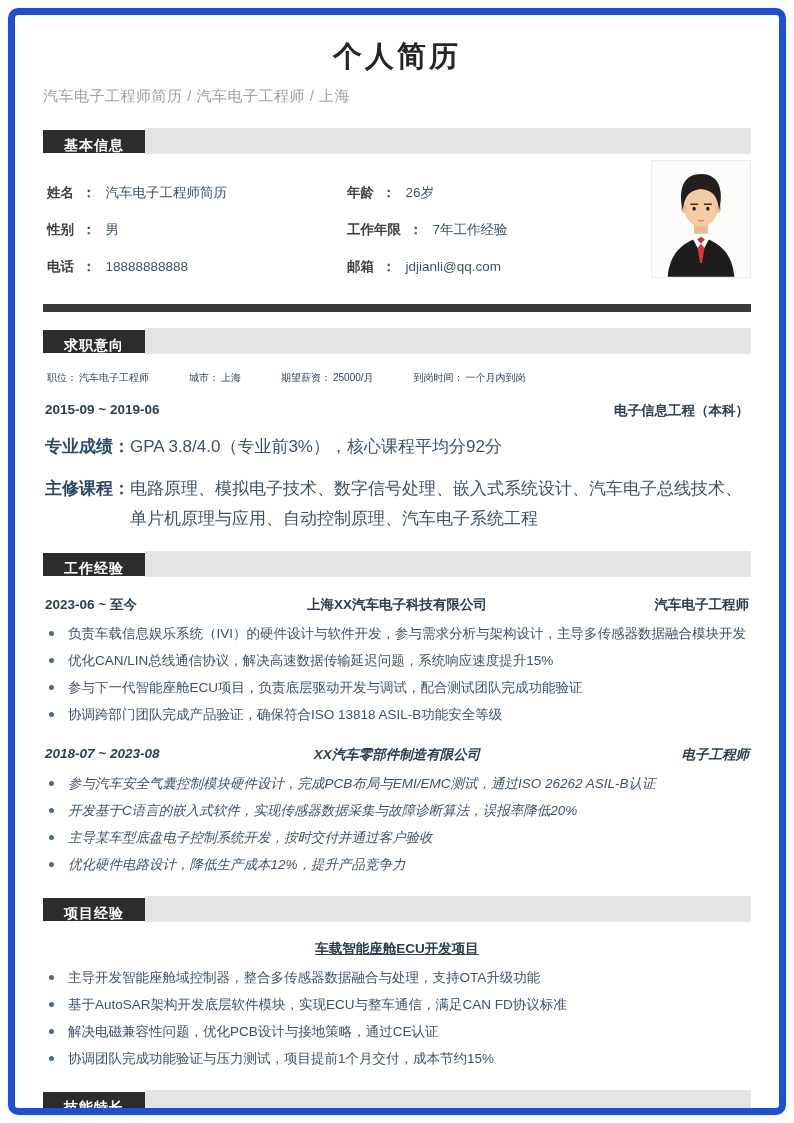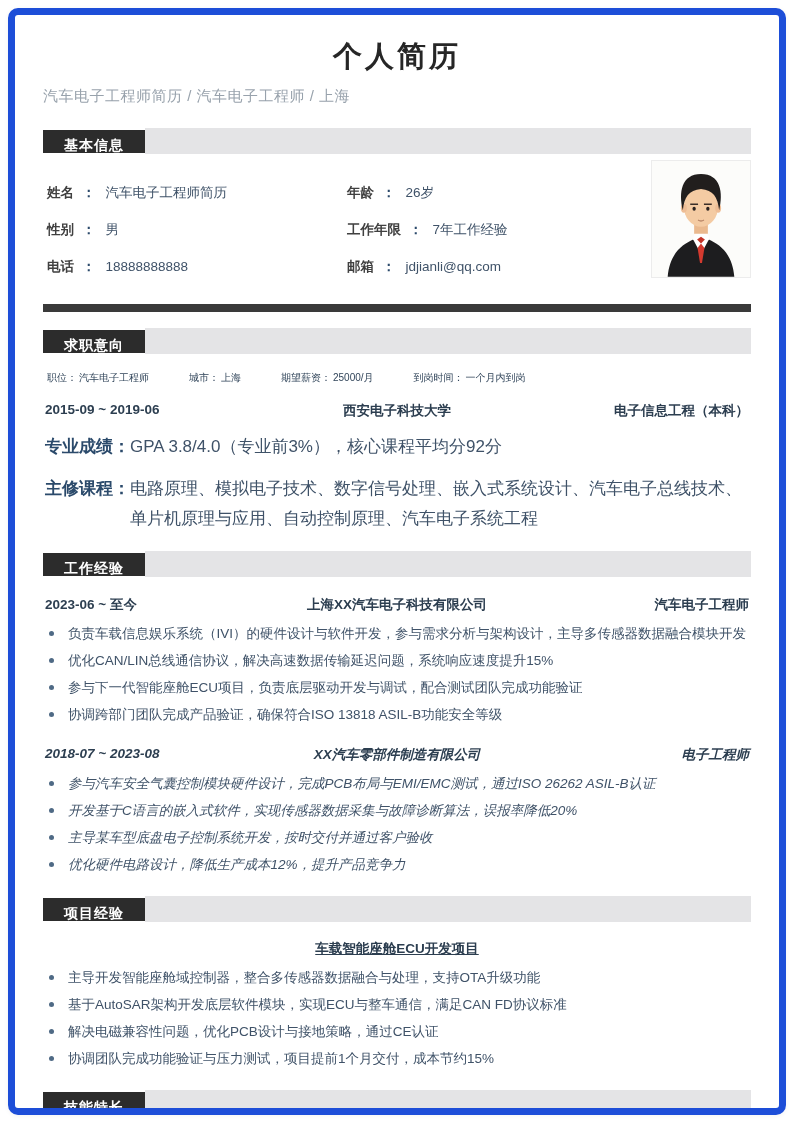--- a/index.html
+++ b/index.html
@@ -102,21 +102,20 @@
   </div>
   <div class="intent-row">
     <div class="intent-item"><span class="ilabel">职位：</span><span class="ivalue">汽车电子工程师</span></div>
     <div class="intent-item"><span class="ilabel">城市：</span><span class="ivalue">上海</span></div>
     <div class="intent-item"><span class="ilabel">期望薪资：</span><span class="ivalue">25000/月</span></div>
     <div class="intent-item"><span class="ilabel">到岗时间：</span><span class="ivalue">一个月内到岗</span></div>
   </div>
 
   <div class="tri-row">
     <div class="left">2015-09 ~ 2019-06</div>
-    <div class="mid">西安电子科技大学</div>
     <div class="right">电子信息工程（本科）</div>
   </div>
   <div class="edu-line">
     <span class="elabel">专业成绩：</span>
       <span class="etext">GPA 3.8/4.0（专业前3%），核心课程平均分92分</span>
   </div>
   <div class="edu-line">
     <span class="elabel">主修课程：</span>
       <span class="etext">电路原理、模拟电子技术、数字信号处理、嵌入式系统设计、汽车电子总线技术、单片机原理与应用、自动控制原理、汽车电子系统工程</span>
   </div>

